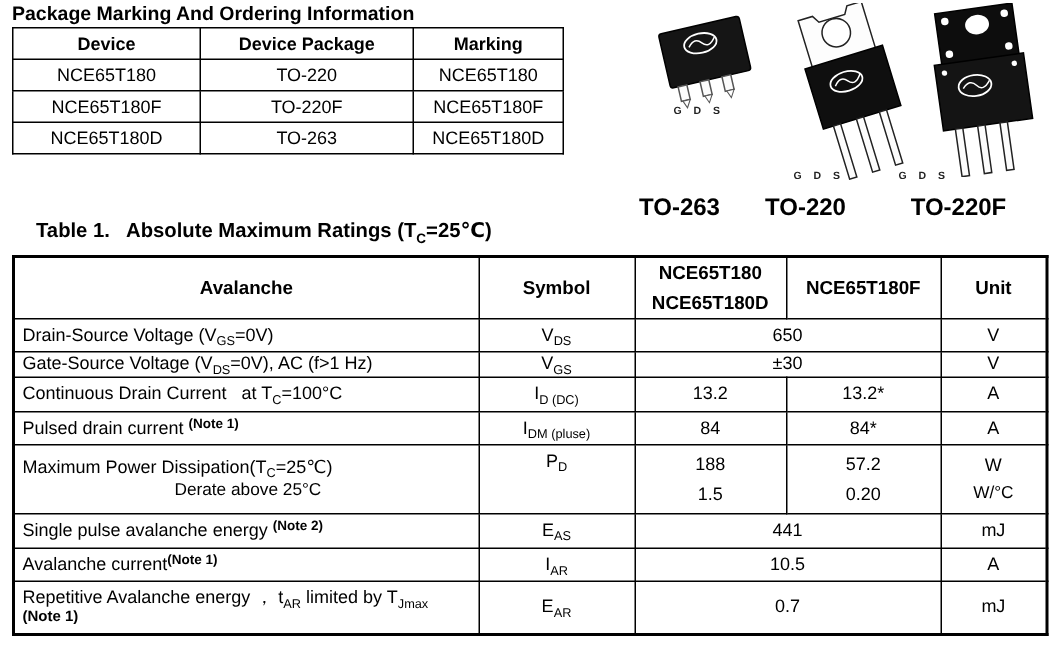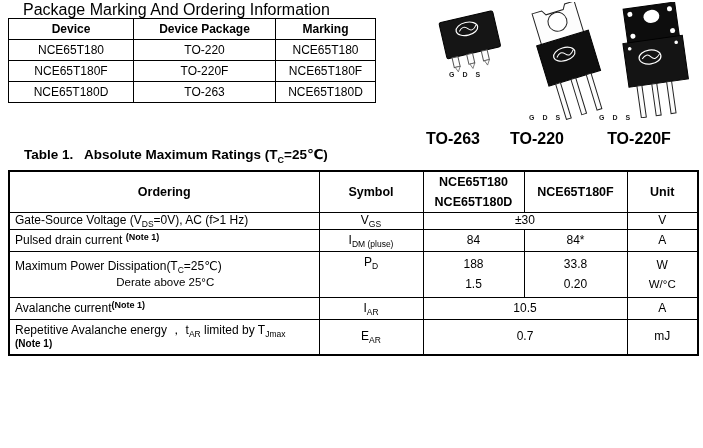--- a/index.html
+++ b/index.html
@@ -1,19 +1,19 @@
 <!DOCTYPE html>
 <html><head>
 <meta charset="utf-8">
 <style>
   * { margin:0; padding:0; box-sizing:border-box; }
   body { background:#fff; font-family:"Liberation Sans","DejaVu Sans",sans-serif; color:#000; }
   .page { position:relative; width:703px; height:448px; background:#fff; overflow:hidden; }
 
-  .ord-title { position:absolute; left:8px; top:1px; font-size:16px; font-weight:normal; letter-spacing:0;margin-left:15px; }
+  .ord-title { position:absolute; left:8px; top:1px; font-size:13px; font-weight:bold; letter-spacing:0; }
 
   table { border-collapse:collapse; table-layout:fixed; }
   td, th { border:1px solid #000; overflow:hidden; }
 
   .ord-table { position:absolute; left:8px; top:18px; width:367px; }
   .ord-table th { font-size:12px; font-weight:bold; text-align:center; height:21px; }
   .ord-table td { font-size:12px; text-align:center; height:21px; }
 
   .packages { position:absolute; left:392px; top:0; width:311px; height:160px; }
   .pkg-svg { position:absolute; }
@@ -138,62 +138,81 @@
   <table class="rat-table">
     <colgroup>
       <col style="width:310px">
         <col style="width:104px">
         <col style="width:101px">
         <col style="width:103px">
         <col style="width:71px">
     </colgroup>
     <thead>
       <tr style="height:40px">
-        <th>Ordering</th>
+        <th>Avalanche</th>
         <th>Symbol</th>
         <th class="two-line">
           <div>NCE65T180</div>
           <div>NCE65T180D</div>
         </th>
         <th>NCE65T180F</th>
         <th>Unit</th>
       </tr>
     </thead>
     <tbody>
+      <tr style="height:22px">
+        <td class="param">Drain-Source Voltage (V<sub>GS</sub>=0V)</td>
+        <td>V<sub>DS</sub></td>
+        <td colspan="2">650</td>
+        <td>V</td>
+      </tr>
       <tr style="height:17px">
         <td class="param">Gate-Source Voltage (V<sub>DS</sub>=0V), AC (f&gt;1 Hz)</td>
         <td>V<sub>GS</sub></td>
         <td colspan="2">±30</td>
         <td>V</td>
+      </tr>
+      <tr style="height:23px">
+        <td class="param">Continuous Drain Current&nbsp;&nbsp; at T<sub>C</sub>=100°C</td>
+        <td>I<sub>D (DC)</sub></td>
+        <td>13.2</td>
+        <td>13.2*</td>
+        <td>A</td>
       </tr>
       <tr style="height:22px">
         <td class="param">Pulsed drain current <sup>(Note 1)</sup></td>
         <td>I<sub>DM (pluse)</sub></td>
         <td>84</td>
         <td>84*</td>
         <td>A</td>
       </tr>
       <tr style="height:46px">
         <td class="param">
           <div>Maximum Power Dissipation(T<sub>C</sub>=25℃)</div>
           <div class="derate">Derate above 25°C</div>
         </td>
         <td style="vertical-align:top; padding-top:4px;margin-top:12px;">P<sub>D</sub></td>
         <td class="two-line">
           <div>188</div>
           <div>1.5</div>
         </td>
         <td class="two-line">
-          <div>33.8</div>
+          <div>57.2</div>
           <div>0.20</div>
         </td>
         <td class="two-line">
           <div>W</div>
           <div class="unit-small">W/°C</div>
         </td>
+      </tr>
+      <tr style="height:23px">
+        <td class="param">Single pulse avalanche energy <sup>(Note 2)</sup></td>
+        <td>E<sub>AS</sub></td>
+        <td colspan="2">441</td>
+        <td>mJ</td>
       </tr>
       <tr style="height:22px">
         <td class="param">Avalanche current<sup>(Note 1)</sup></td>
         <td>I<sub>AR</sub></td>
         <td colspan="2">10.5</td>
         <td>A</td>
       </tr>
       <tr style="height:35px">
         <td class="param">
           <div>Repetitive Avalanche energy ， t<sub>AR</sub> limited by T<sub>Jmax</sub></div>

